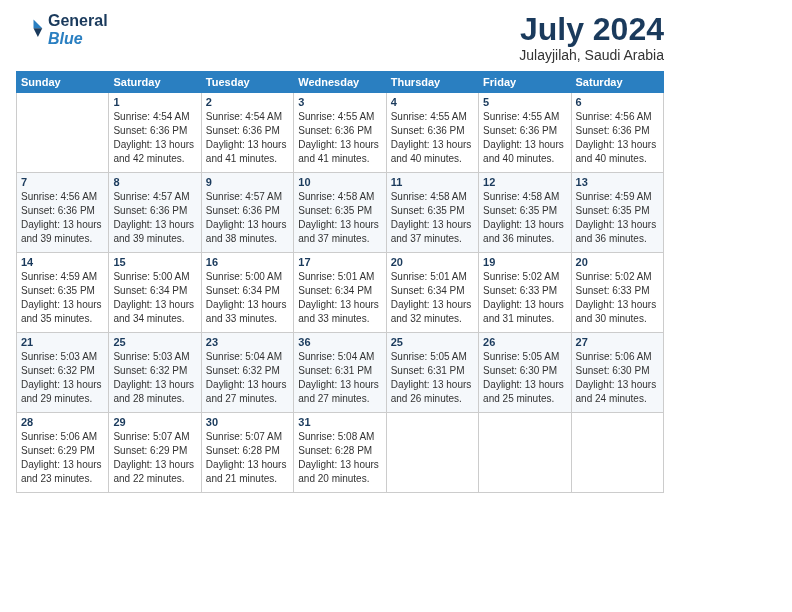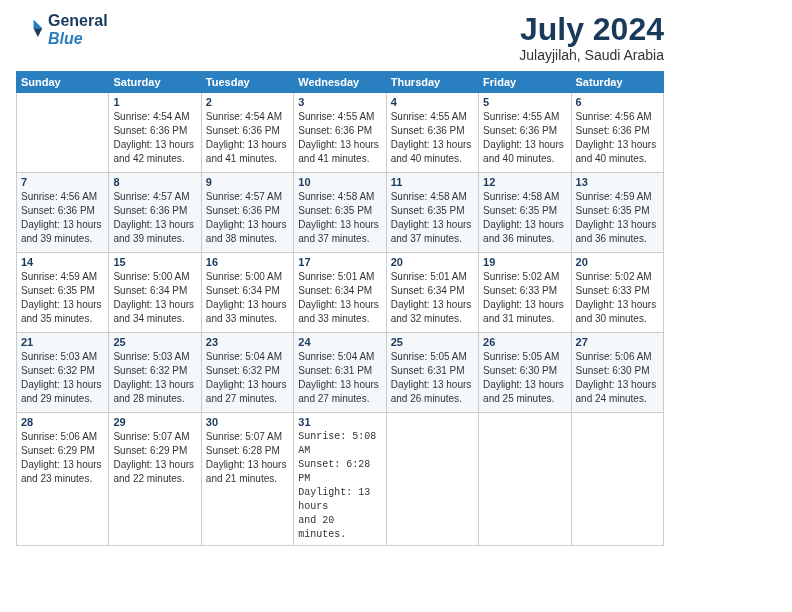--- a/index.html
+++ b/index.html
@@ -285,21 +285,21 @@
 and 28 minutes.</div>
           </td>
           <td>
             <span class="day-num">23</span>
             <div class="cell-info" style="white-space: pre-line;">Sunrise: 5:04 AM
 Sunset: 6:32 PM
 Daylight: 13 hours
 and 27 minutes.</div>
           </td>
           <td>
-            <span class="day-num">24</span>
+            <span class="day-num">36</span>
             <div class="cell-info" style="white-space: pre-line;">Sunrise: 5:04 AM
 Sunset: 6:31 PM
 Daylight: 13 hours
 and 27 minutes.</div>
           </td>
           <td>
             <span class="day-num">25</span>
             <div class="cell-info" style="white-space: pre-line;">Sunrise: 5:05 AM
 Sunset: 6:31 PM
 Daylight: 13 hours
@@ -337,21 +337,21 @@
           </td>
           <td>
             <span class="day-num">30</span>
             <div class="cell-info" style="white-space: pre-line;">Sunrise: 5:07 AM
 Sunset: 6:28 PM
 Daylight: 13 hours
 and 21 minutes.</div>
           </td>
           <td>
             <span class="day-num">31</span>
-            <div class="cell-info" style="white-space: pre-line; font-family: Liberation Mono, monospace;">Sunrise: 5:08 AM
+            <div class="cell-info" style="white-space: pre-line;">Sunrise: 5:08 AM
 Sunset: 6:28 PM
 Daylight: 13 hours
 and 20 minutes.</div>
           </td>
           <td class="empty"></td>
           <td class="empty"></td>
           <td class="empty"></td>
         </tr>
       </tbody>
   </table>

